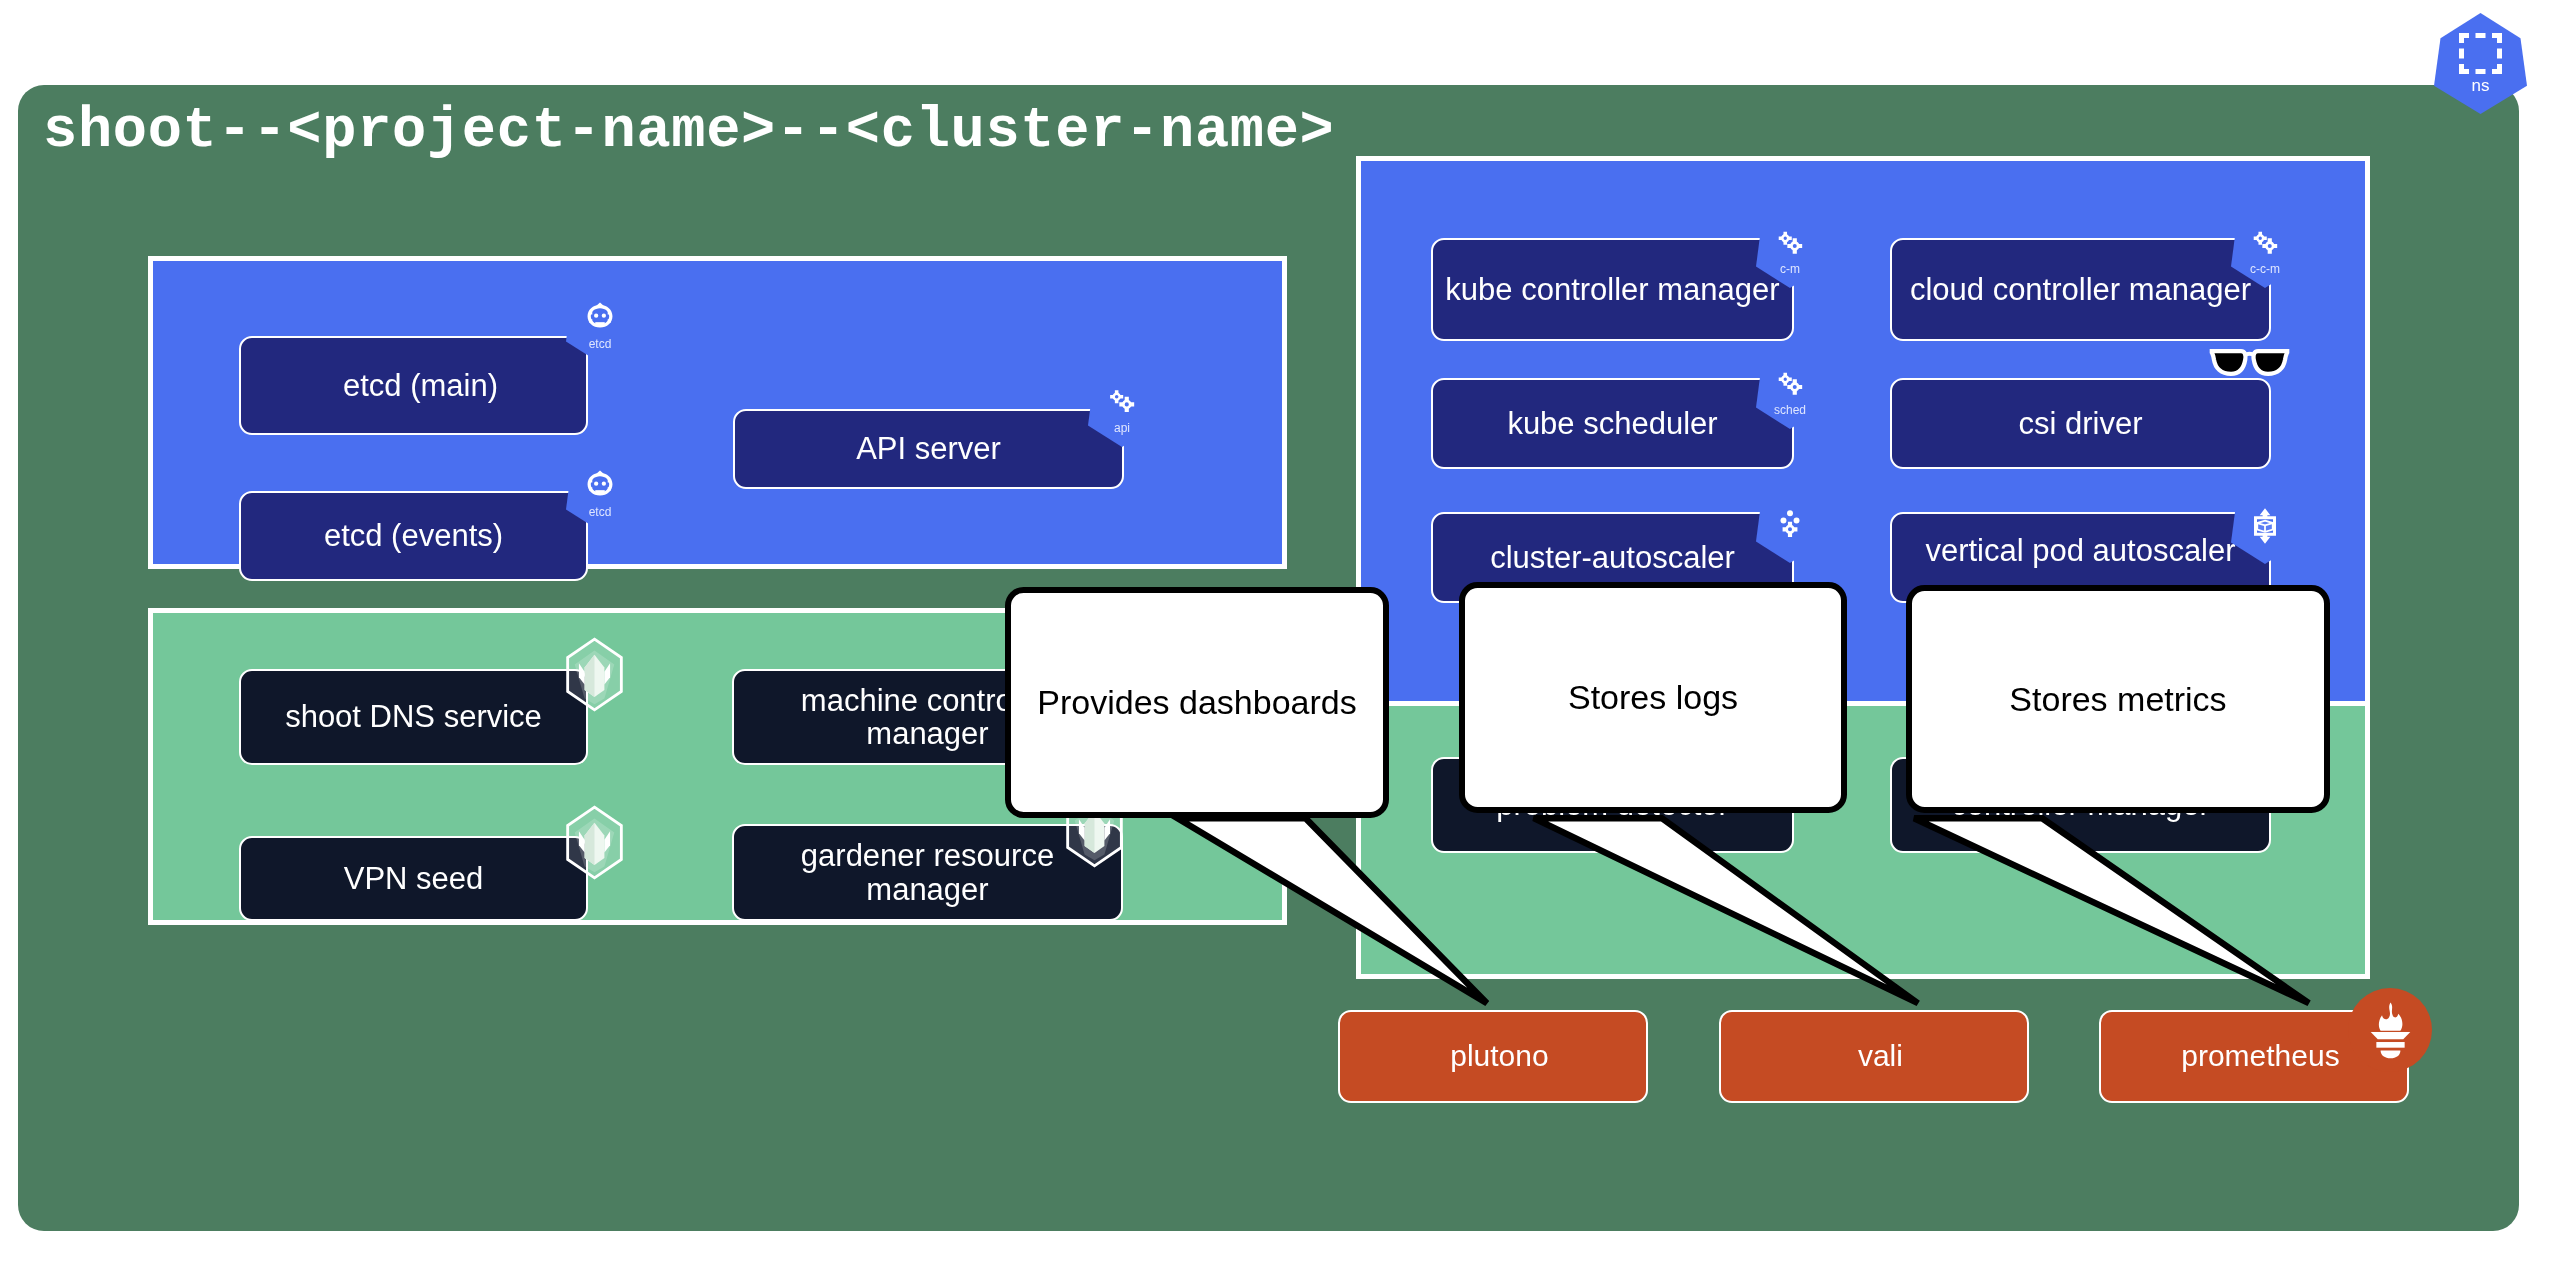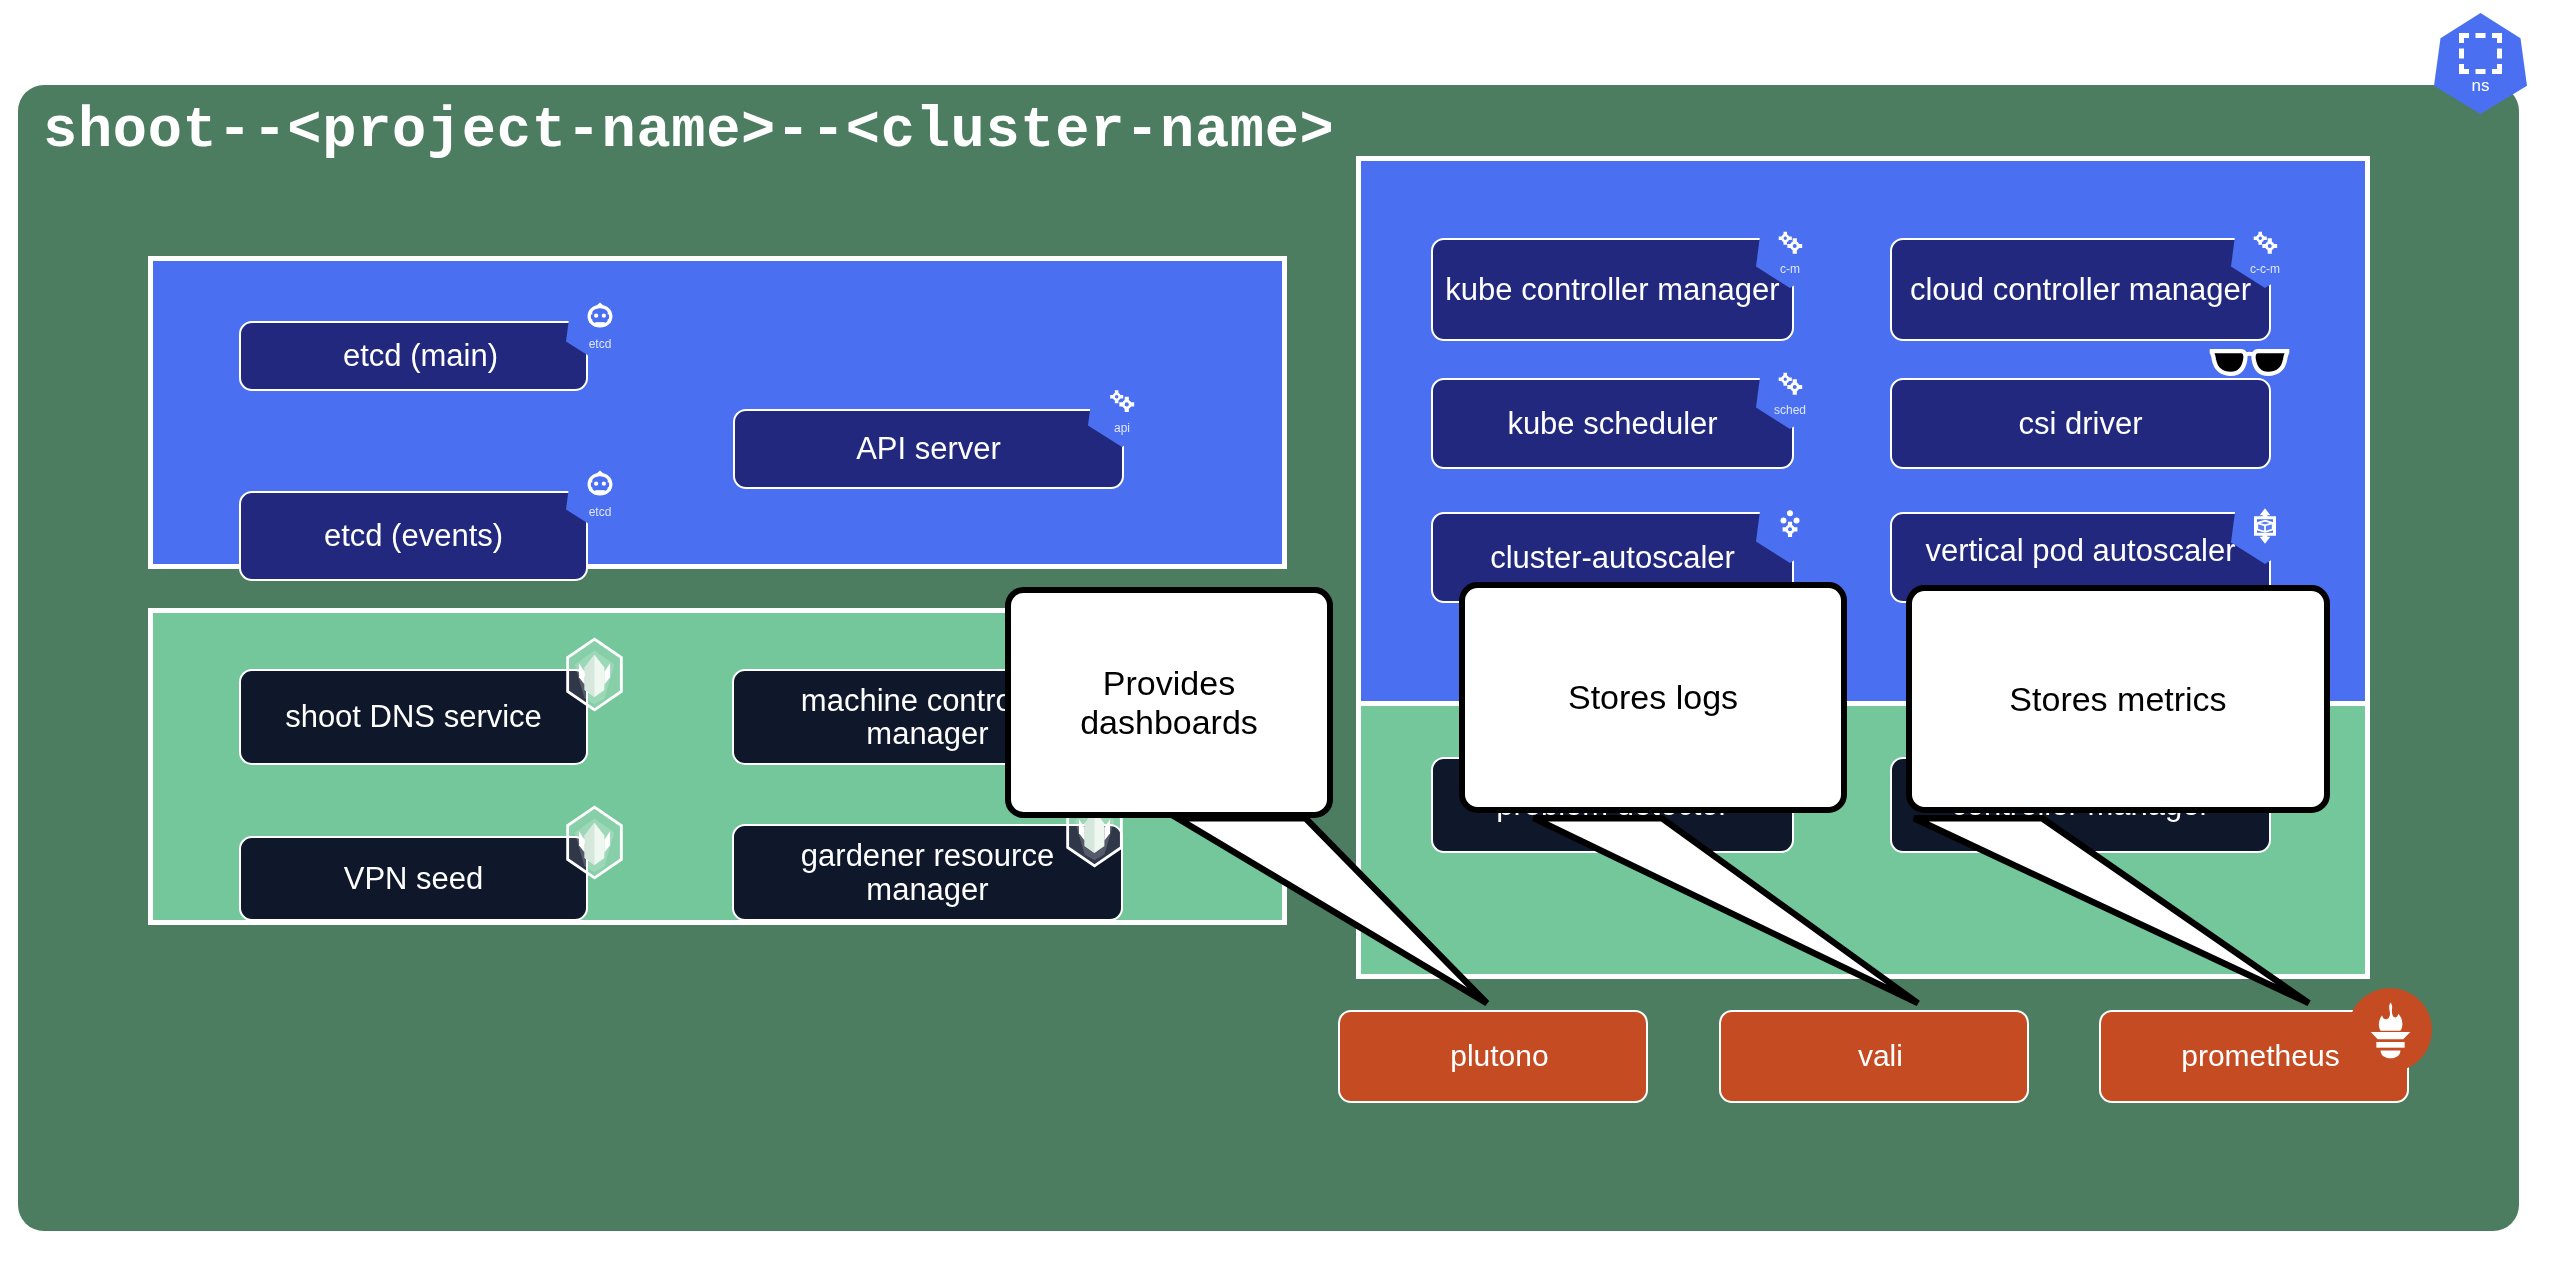--- a/index.html
+++ b/index.html
@@ -94,21 +94,21 @@
 </head>
 <body>
 
 <div id="outer">
 
   <div id="title" style="left:25px;top:14.2px;">shoot--&lt;project-name&gt;--&lt;cluster-name&gt;</div>
 
   <div class="panel blue" style="left:130px; top:171px; width:1139px; height:313px;">
   </div>
 
-  <div class="box navy" style="left:221px; top:236px; width:349px; height:70px;padding-left:21px;">
+  <div class="box navy" style="left:221px; top:251px; width:349px; height:99px;padding-left:21px;">
     <span>etcd (main)</span>
   </div>
   <div class="hex" style="left:548px; top:201px;">
     <svg class="glyph" viewBox="0 0 64 64" aria-hidden="true">
       <g fill="#ffffff">
         <path d="M32 6 L40 13 L24 13 Z"></path>
         <path d="M32 10c-12 0-21 8-21 19s9 19 21 19 21-8 21-19S44 10 32 10Zm0 5.5c9 0 15.5 6 15.5 13.5S41 42.5 32 42.5 16.5 36.5 16.5 29 23 15.5 32 15.5Z"></path>
         <circle cx="25.5" cy="28" r="3.6"></circle>
         <circle cx="38.5" cy="28" r="3.6"></circle>
         <path d="M24 39h16v5H24z"></path>
@@ -340,21 +340,21 @@
   <svg width="555" height="299" viewBox="0 0 780 420">
     <polygon points="195,100 375,100 735,360" fill="#ffffff" stroke="#000000" stroke-width="9"></polygon>
   </svg>
 </div>
 <div class="tail" style="left:1779px; top:747px; width:569px; height:299px;">
   <svg width="569" height="299" viewBox="0 0 800 420">
     <polygon points="190,100 370,100 745,360" fill="#ffffff" stroke="#000000" stroke-width="9"></polygon>
   </svg>
 </div>
 
-<div class="bubble" style="left:1005px; top:587px; width:328px; height:231px;">
+<div class="bubble" style="left:1005px; top:587px; width:384px; height:231px;">
   <span>Provides dashboards</span>
 </div>
 <div class="bubble" style="left:1459px; top:582px; width:388px; height:231px;">
   <span>Stores logs</span>
 </div>
 <div class="bubble" style="left:1906px; top:585px; width:424px; height:228px;">
   <span>Stores metrics</span>
 </div>
 
 

